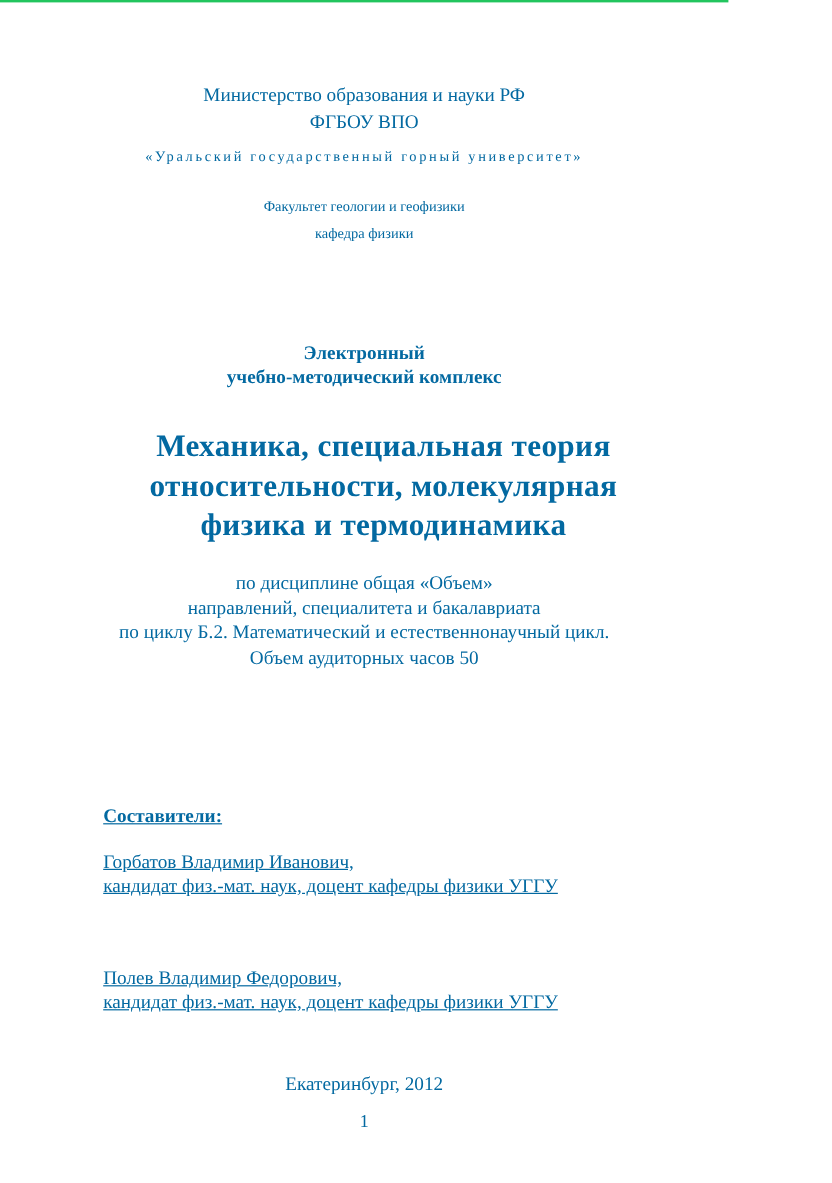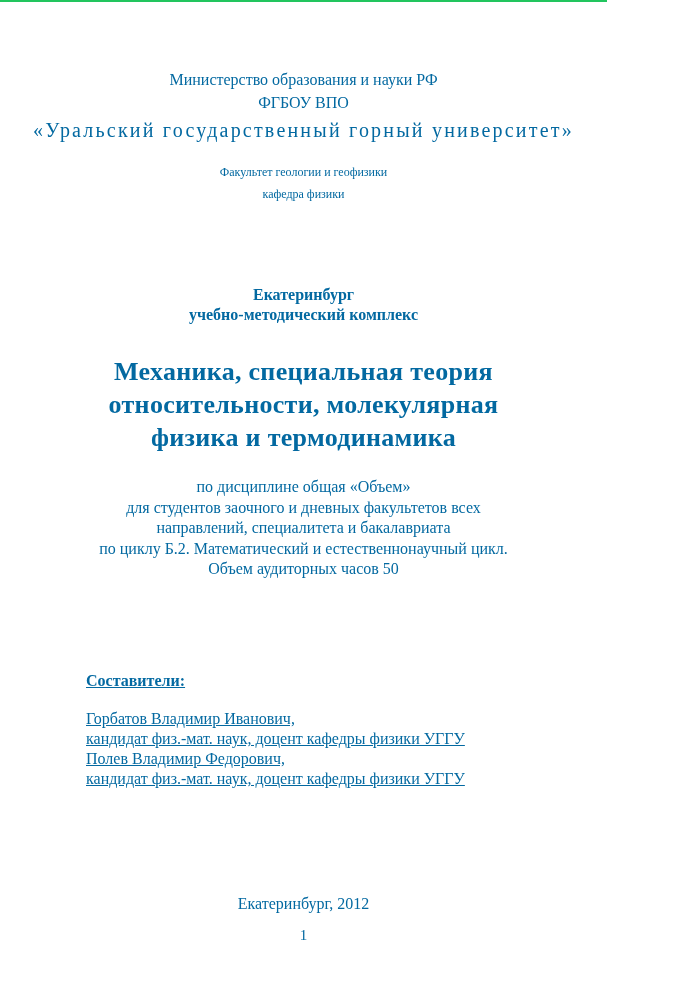--- a/index.html
+++ b/index.html
@@ -23,41 +23,42 @@
     width: 100%;
     text-align: center;
   }
   .header-block {
     top: 66px;
     font-size: 16px;
     line-height: 23px;
   }
   .university-line {
     top: 117px;
-    font-size: 20px;
+    font-size: 12px;
     letter-spacing: 2.2px;
     line-height: 23px;
   }
   .faculty-block {
     top: 159px;
     font-size: 12px;
     line-height: 22px;
   }
   .emk-block {
     top: 283px;
     font-size: 16px;
     font-weight: bold;
     line-height: 20px;
   }
   .title-block {
     top: 353px;
     font-size: 26px;
     font-weight: bold;
     line-height: 33px;
     letter-spacing: 0.3px;
+    margin-left: 16px;
   }
   .subtitle-block {
     top: 475px;
     font-size: 16px;
     line-height: 20.5px;
   }
   .authors-block {
     position: absolute;
     left: 86px;
     right: 60px;
@@ -67,20 +68,21 @@
     text-decoration: underline;
   }
   .authors-heading {
     font-weight: bold;
     margin-bottom: 16px;
   }
   .author-entry-1 {
     margin-top: 18px;
   }
   .author-entry-2 {
+    margin-top: 57px;
   }
   .footer-city {
     top: 893px;
     font-size: 16px;
   }
   .footer-page {
     top: 925px;
     font-size: 15px;
   }
 </style>
@@ -95,33 +97,32 @@
   </div>
 
   <div class="centered university-line">«Уральский государственный горный университет»</div>
 
   <div class="centered faculty-block">
     <div>Факультет геологии и геофизики</div>
     <div>кафедра физики</div>
   </div>
 
   <div class="centered emk-block">
-    <div>Екатеринбург</div>
+    <div>Электронный</div>
     <div>учебно-методический комплекс</div>
   </div>
 
   <div class="centered title-block">
     <div>Механика, специальная теория</div>
     <div>относительности, молекулярная</div>
     <div>физика и термодинамика</div>
   </div>
 
   <div class="centered subtitle-block">
     <div>по дисциплине общая «Объем»</div>
-    <div>для студентов заочного и дневных факультетов всех</div>
     <div>направлений, специалитета и бакалавриата</div>
     <div>по циклу Б.2. Математический и естественнонаучный цикл.</div>
     <div>Объем аудиторных часов 50</div>
   </div>
 
   <div class="authors-block">
     <div class="authors-heading">Составители:</div>
     <div class="author-entry-1">
       <div>Горбатов Владимир Иванович,</div>
       <div>кандидат физ.-мат. наук, доцент кафедры физики УГГУ</div>

